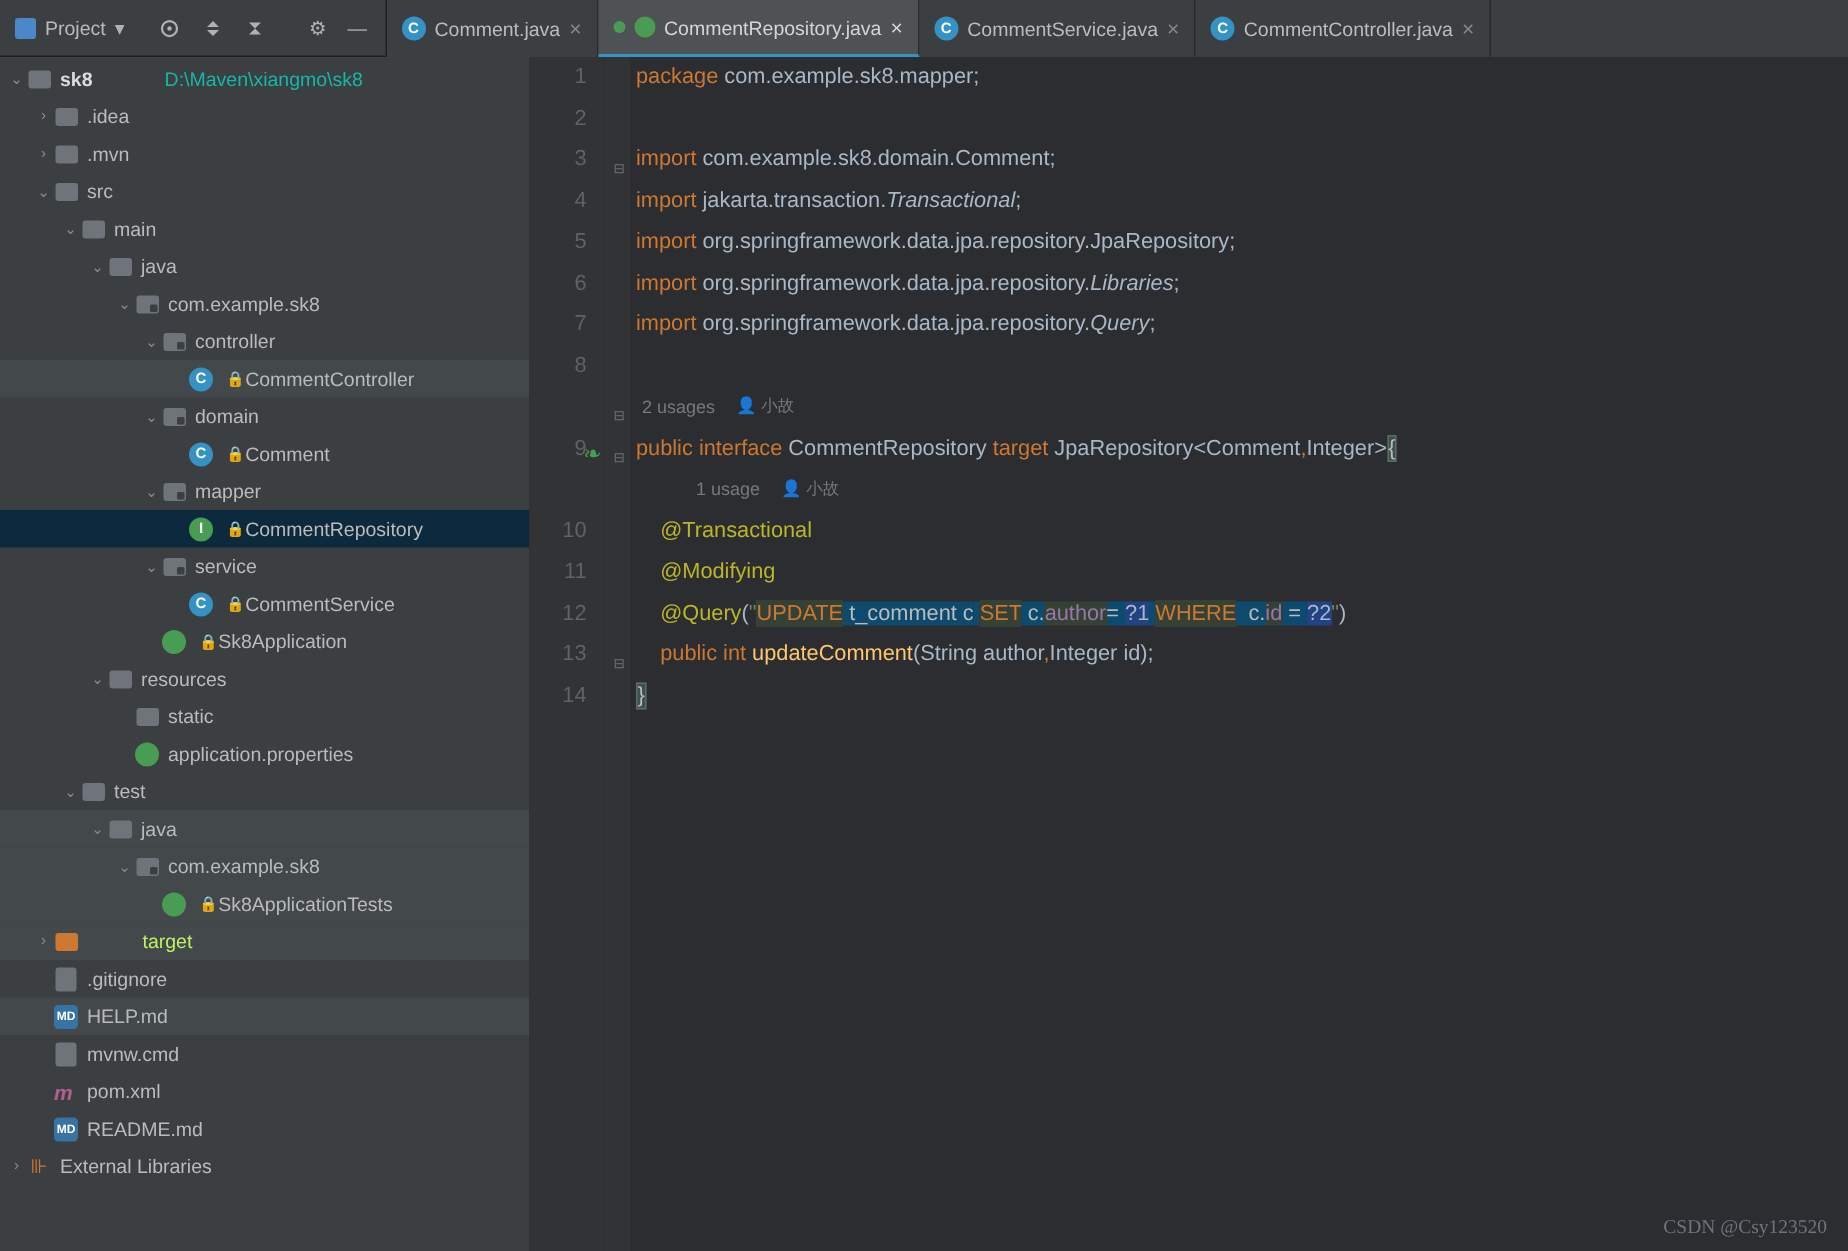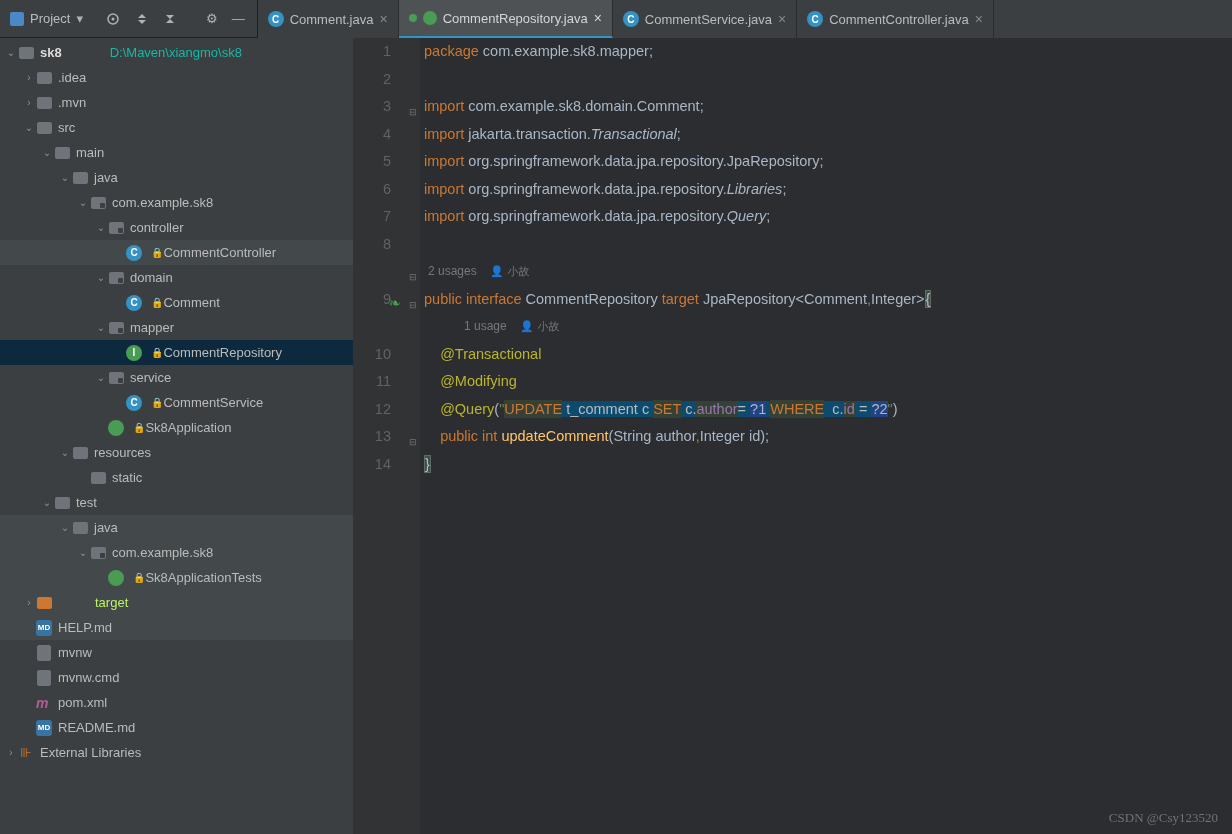--- a/index.html
+++ b/index.html
@@ -263,20 +263,27 @@
             </span>
             <span class="nm"> resources</span>
           </div>
           <div class="node" style="padding-left: 76px;">
             <span class="chev"></span>
             <span class="ic">
               <span class="ic-folder"></span>
             </span>
             <span class="nm"> static</span>
           </div>
+          <div class="node" style="padding-left: 76px;">
+            <span class="chev"></span>
+            <span class="ic">
+              <span class="ic-spring"></span>
+            </span>
+            <span class="nm"> application.properties</span>
+          </div>
           <div class="node" style="padding-left: 40px;">
             <span class="chev">⌄</span>
             <span class="ic">
               <span class="ic-folder"></span>
             </span>
             <span class="nm"> test</span>
           </div>
           <div class="node hlt" style="padding-left: 58px;">
             <span class="chev">⌄</span>
             <span class="ic">
@@ -299,33 +306,33 @@
             <span class="lock">🔒</span>
             <span class="nm"> Sk8ApplicationTests</span>
           </div>
           <div class="node hlt orng" style="padding-left: 22px;">
             <span class="chev">›</span>
             <span class="ic">
               <span class="ic-folder-o"></span>
             </span>
             <span class="nm"> target</span>
           </div>
+          <div class="node" style="padding-left: 22px;">
+            <span class="chev"></span>
+            <span class="ic">
+              <span class="ic-file"></span>
+            </span>
+            <span class="nm"> .gitignore</span>
+          </div>
           <div class="node hlt" style="padding-left: 22px;">
             <span class="chev"></span>
             <span class="ic">
               <span class="ic-md">MD</span>
             </span>
             <span class="nm"> HELP.md</span>
-          </div>
-          <div class="node" style="padding-left: 22px;">
-            <span class="chev"></span>
-            <span class="ic">
-              <span class="ic-file"></span>
-            </span>
-            <span class="nm"> mvnw</span>
           </div>
           <div class="node" style="padding-left: 22px;">
             <span class="chev"></span>
             <span class="ic">
               <span class="ic-file"></span>
             </span>
             <span class="nm"> mvnw.cmd</span>
           </div>
           <div class="node" style="padding-left: 22px;">
             <span class="chev"></span>

